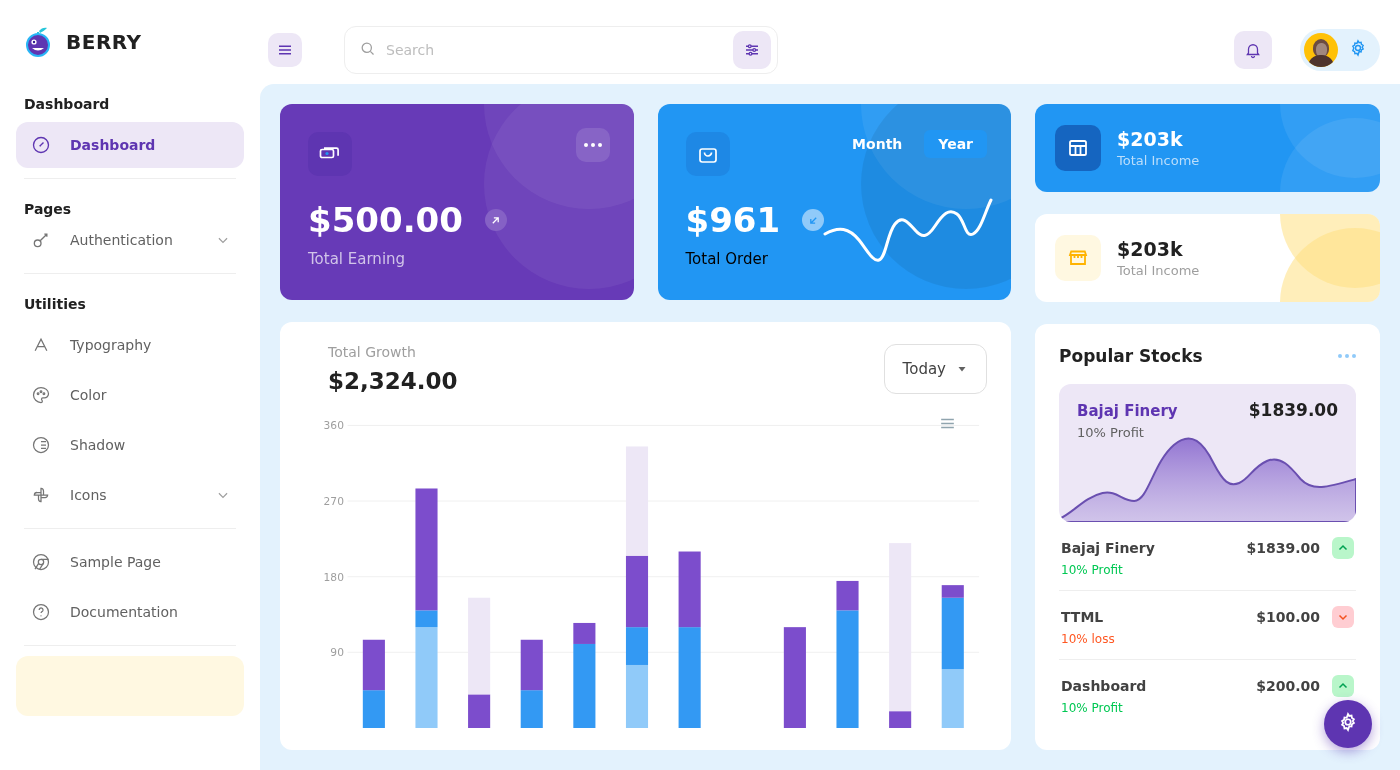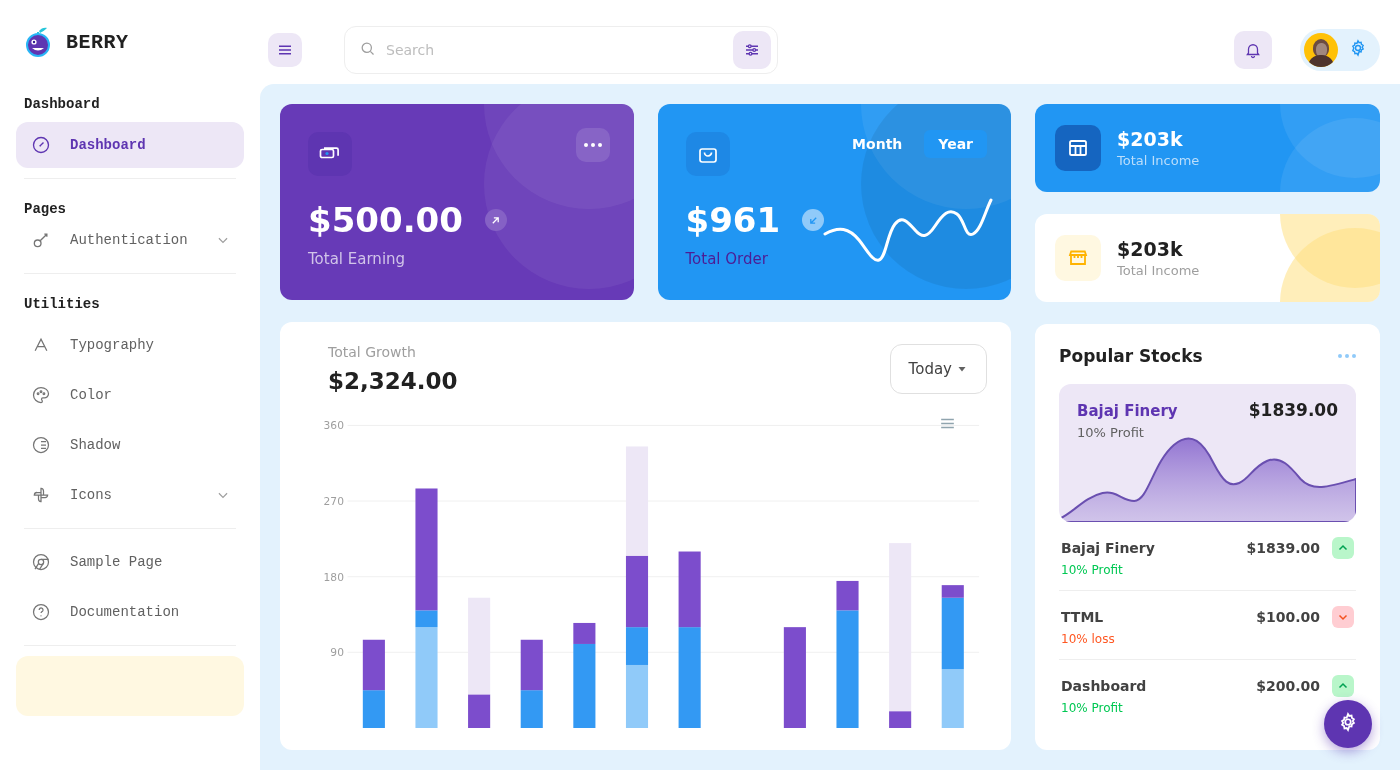--- a/index.html
+++ b/index.html
@@ -7,21 +7,21 @@
     width: 1400px; height: 770px;
     font-family: "DejaVu Sans", "Liberation Sans", sans-serif;
     background: #ffffff;
     overflow: hidden;
   }
   .app { position: relative; width: 1400px; height: 770px; display: flex; }
 
   
   .sidebar {
     width: 260px; height: 739px; background: #ffffff;
-    flex: 0 0 260px; position: relative; overflow: hidden; font-family: Liberation Mono, monospace;
+    flex: 0 0 260px; position: relative; overflow: hidden;
   }
   .brand {
     height: 84px; display: flex; align-items: center; padding-left: 22px; gap: 10px;
   }
   .brand-logo { width: 34px; height: 34px; position: relative; }
   .brand-text {
     font-size: 20px; font-weight: bold; letter-spacing: .5px; color: #212121;
   }
   .side-scroll { padding: 0 16px; }
   .side-caption {
@@ -128,21 +128,21 @@
   .arrow-badge {
     width: 22px; height: 22px; border-radius: 50%;
     display: flex; align-items: center; justify-content: center;
   }
   .stat-card.purple .arrow-badge { background: #8561c5; }
   .stat-card.blue .arrow-badge { background: #90caf9; }
   .stat-sub {
     font-size: 15px; margin-top: 10px; position: relative; z-index: 2;
   }
   .stat-card.purple .stat-sub { color: #d1c4e9; }
-  .stat-card.blue .stat-sub { color: #4c1d95; }
+  .stat-card.blue .stat-sub { color: #000000; }
   .dots-btn {
     position: absolute; right: 24px; top: 24px; width: 34px; height: 34px;
     border-radius: 10px; background: rgba(255,255,255,.12);
     display: flex; align-items: center; justify-content: center; gap: 3px;
     cursor: pointer; z-index: 3;
   }
   .dots-btn i { width: 4px; height: 4px; border-radius: 50%; background: #fff; display: block; }
   .toggle-wrap {
     position: absolute; right: 24px; top: 26px; display: flex; align-items: center;
     gap: 8px; z-index: 3;
@@ -184,21 +184,21 @@
   .panel {
     background: #ffffff; border-radius: 12px; padding: 22px 24px;
     position: relative; overflow: hidden;
   }
   .growth-card { flex: 1; min-height: 0; display: flex; flex-direction: column; }
   .growth-head { display: flex; align-items: flex-start; margin-left: 24px; }
   .growth-label { font-size: 14px; color: #9e9e9e; }
   .growth-value { font-size: 23px; font-weight: bold; color: #212121; margin-top: 8px; }
   .today-select {
     margin-left: auto; border: 1px solid #e0e0e0; border-radius: 12px;
-    height: 50px; display: flex; align-items: center; gap: 4px;
+    height: 50px; display: flex; align-items: center; gap: 10px;
     padding: 0 18px; font-size: 15px; color: #424242; cursor: pointer;
   }
   .chart-area { position: relative; flex: 1; margin-top: 14px; min-height: 0; }
   .export-ico { position: absolute; right: 30px; top: 6px; cursor: pointer; }
 
   
   .stocks-card { flex: 1; min-height: 0; display: flex; flex-direction: column; }
   .stocks-head { display: flex; align-items: center; }
   .stocks-title { font-size: 17px; font-weight: bold; color: #212121; text-align: center; }
   .stocks-dots { margin-left: auto; display: flex; gap: 3px; cursor: pointer; }

